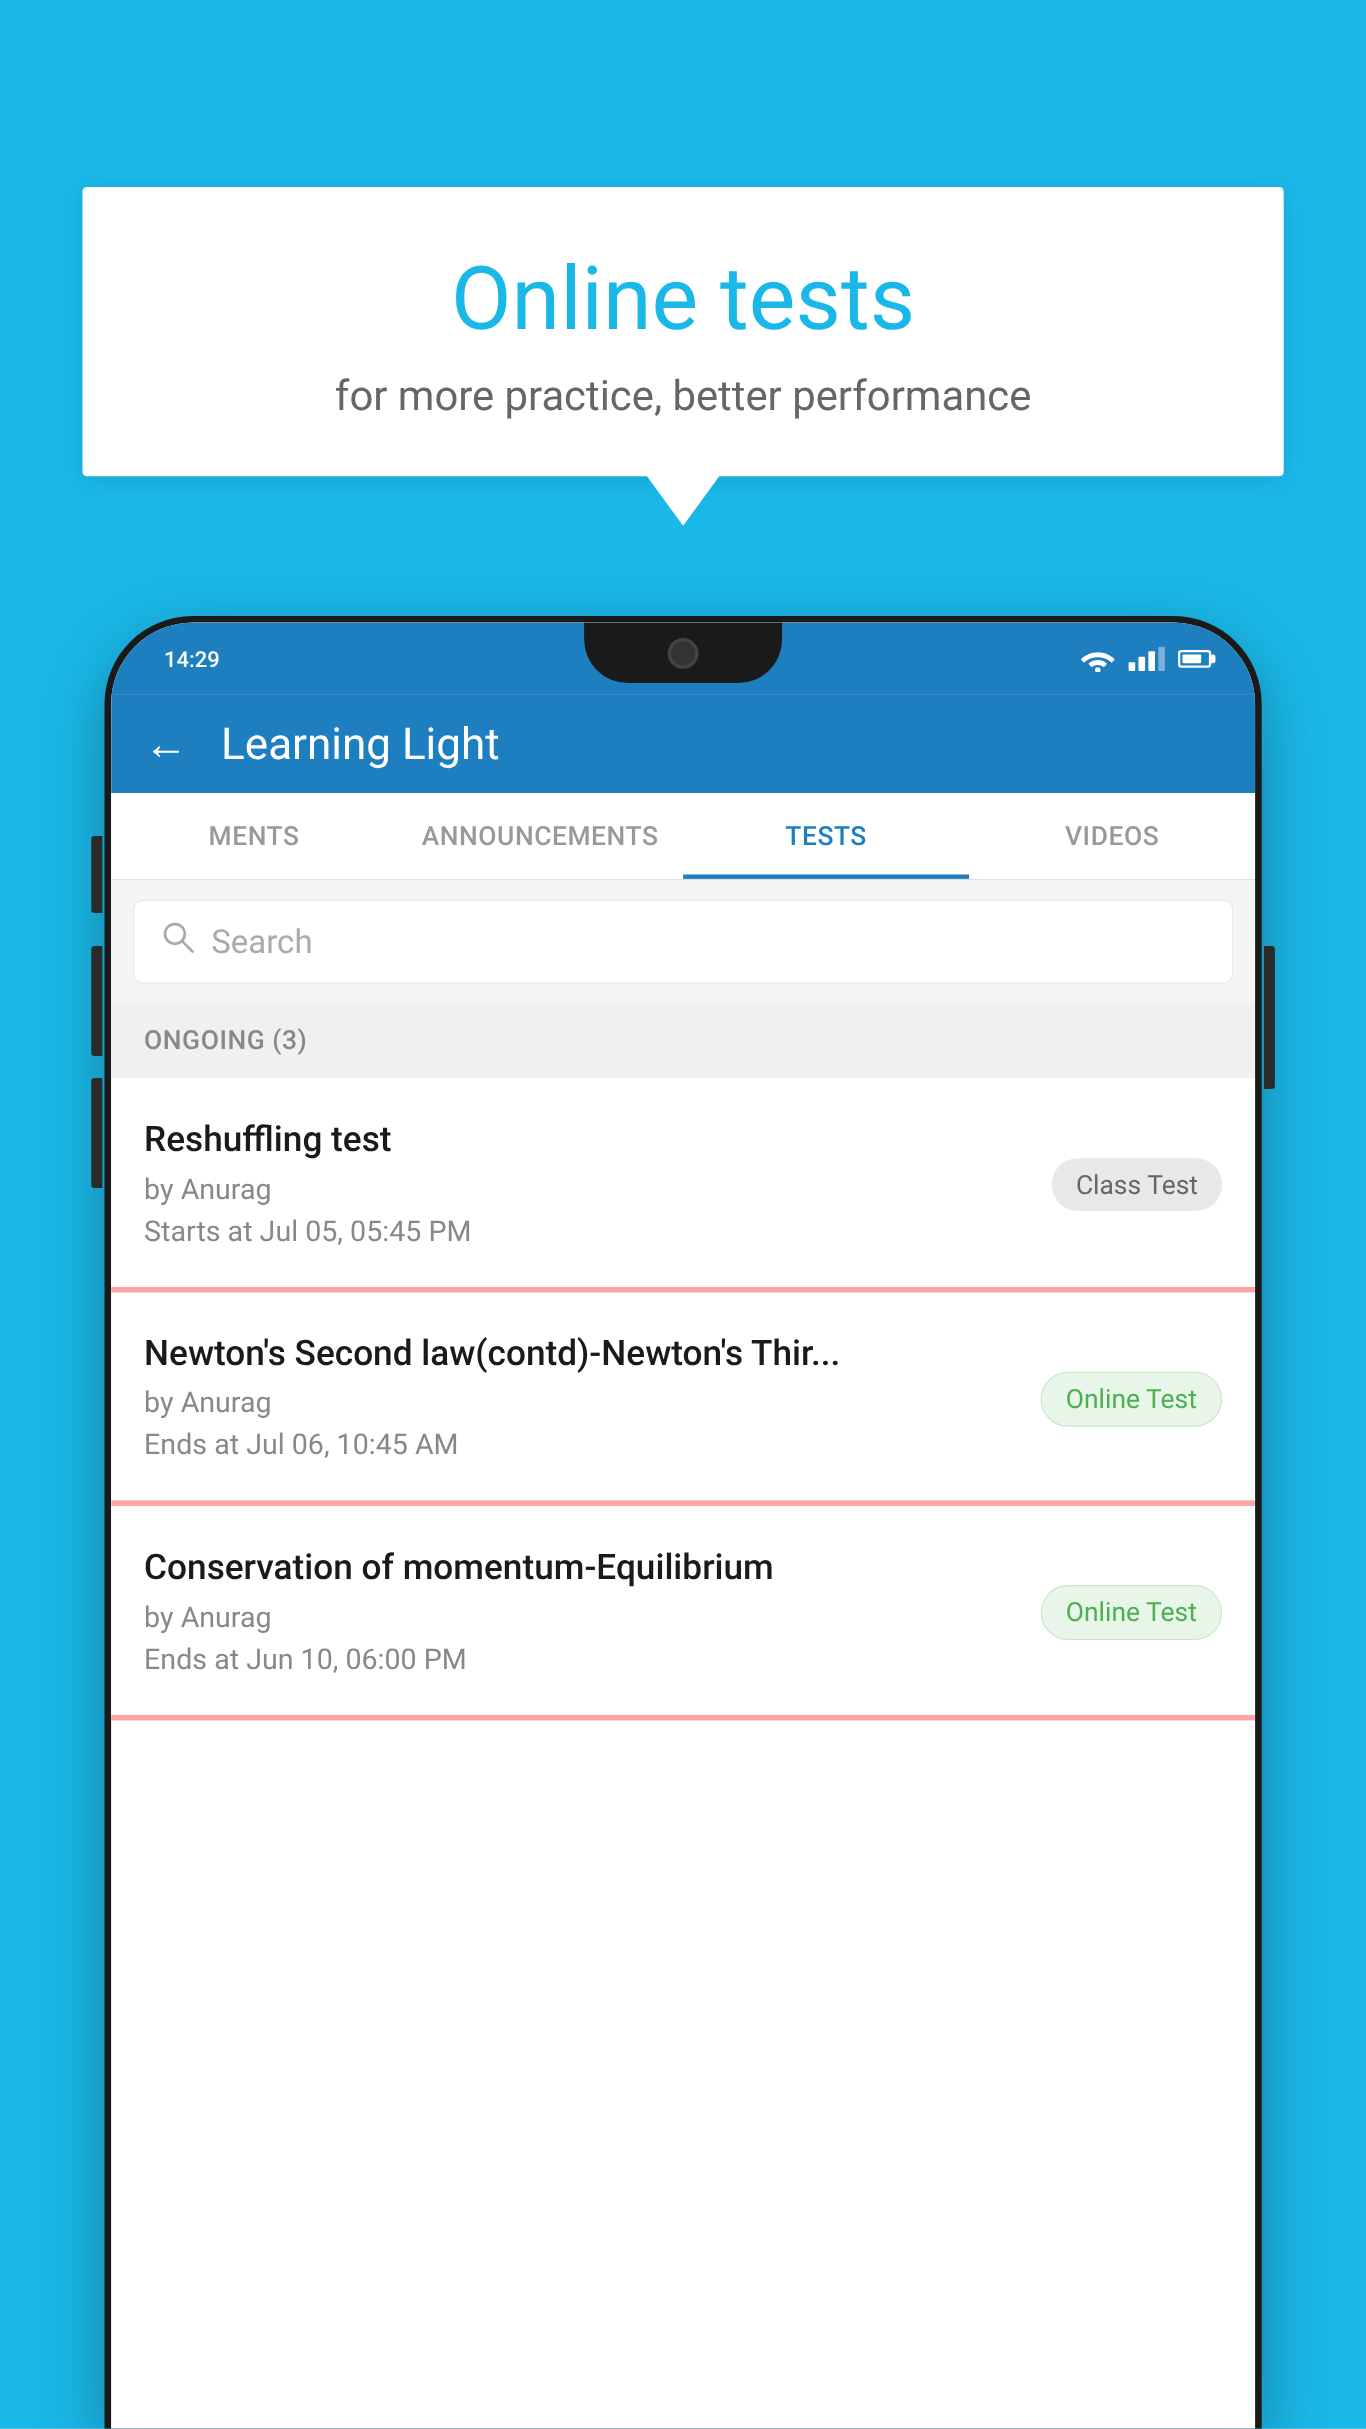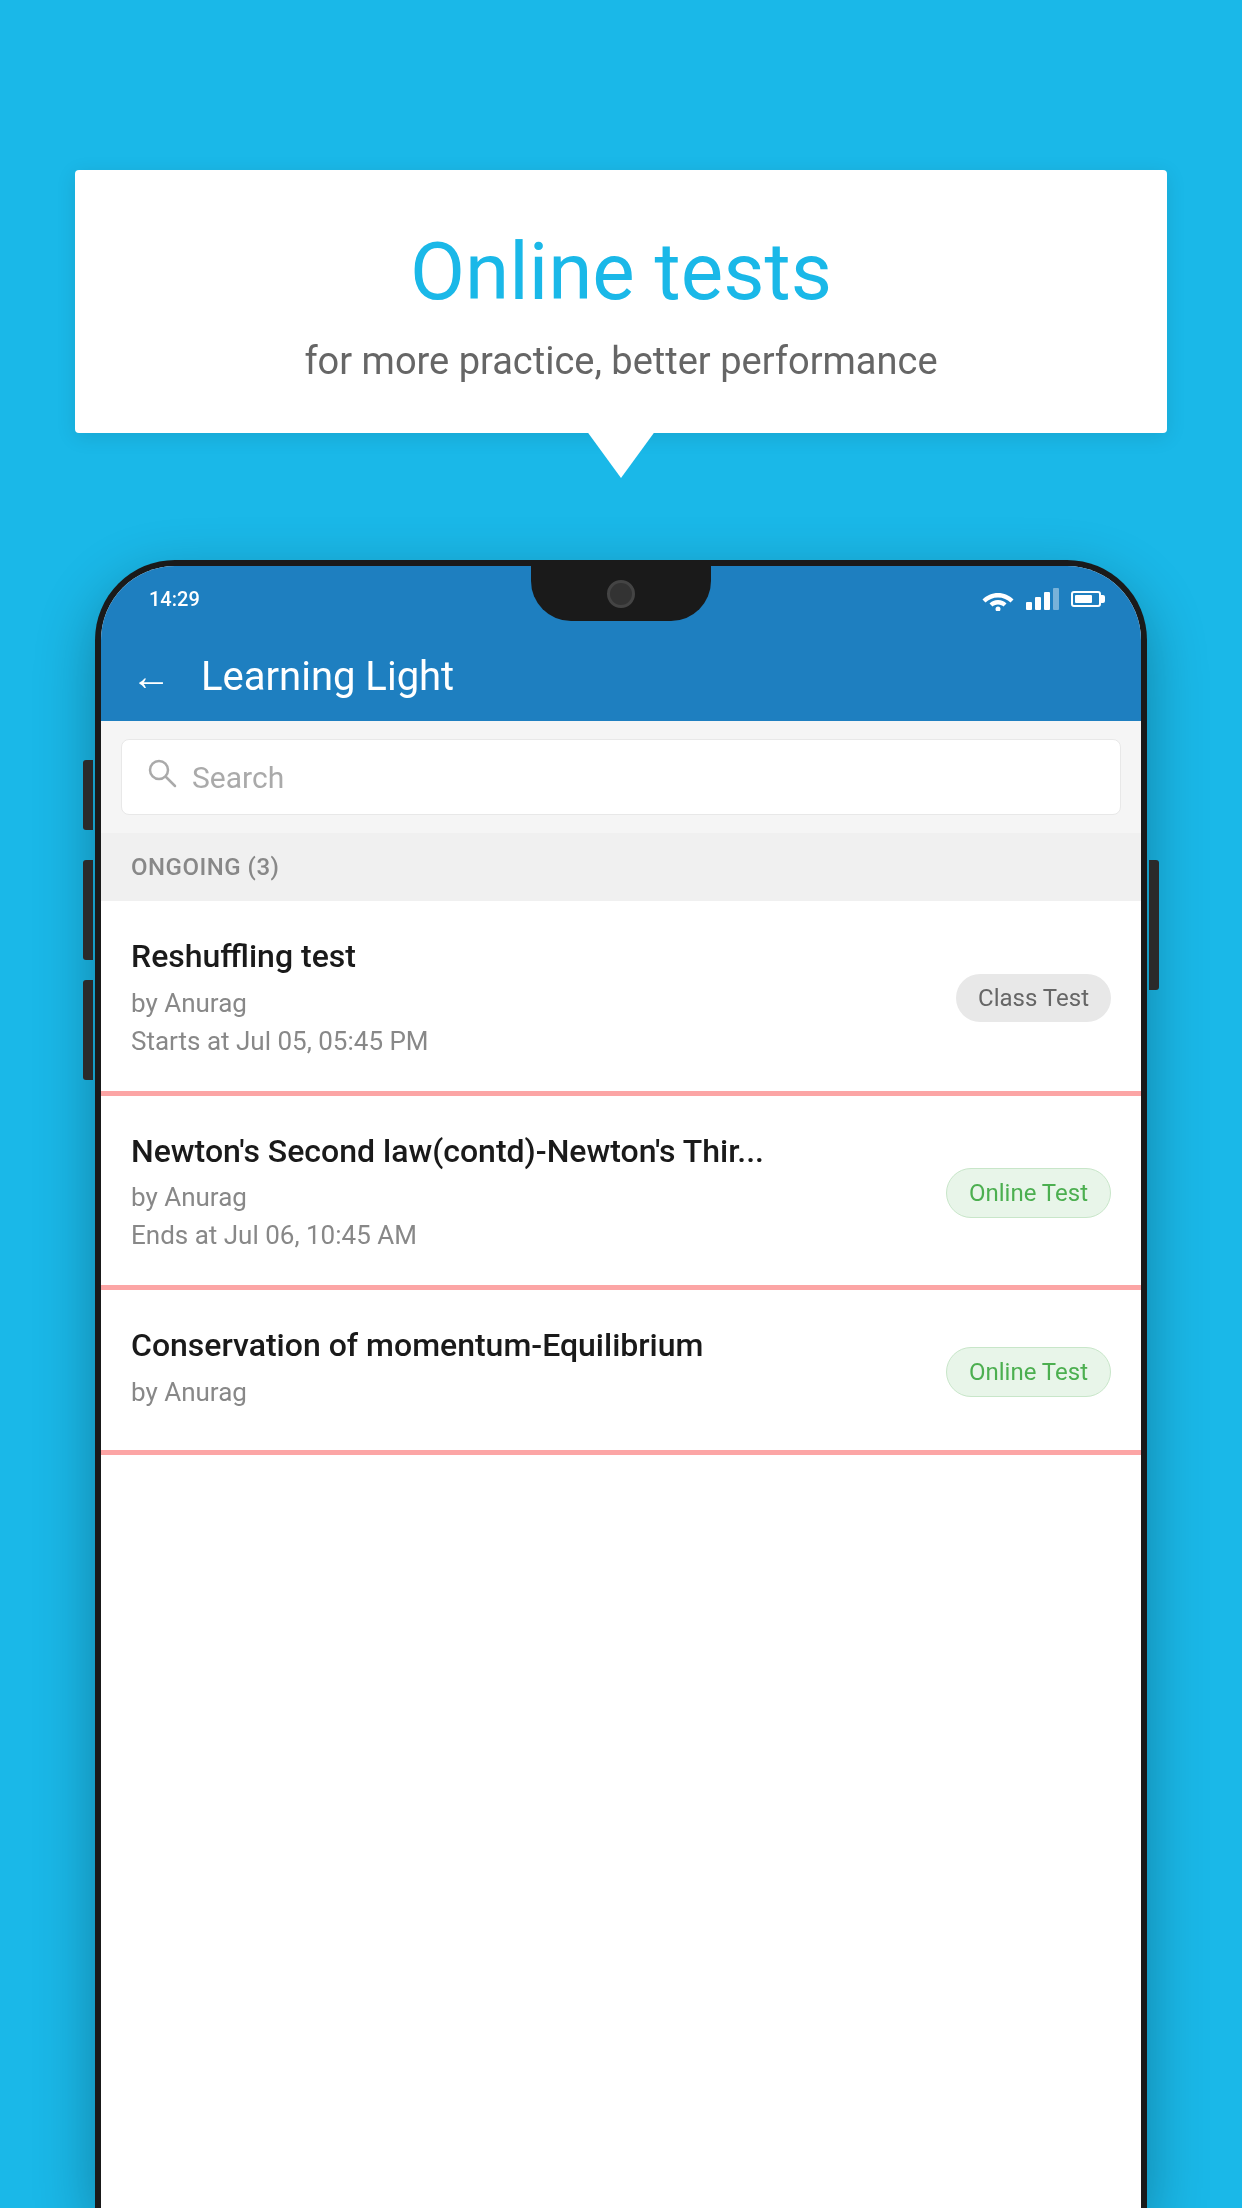--- a/index.html
+++ b/index.html
@@ -408,20 +408,34 @@
       </div>
     </div>
 
     <div class="phone-content">
 
       <div class="app-header">
         <div class="back-arrow">←</div>
         <div class="app-title">Learning Light</div>
       </div>
 
+      <div class="tabs-container">
+        <div class="tab">
+          <span>MENTS</span>
+        </div>
+        <div class="tab">
+          <span>ANNOUNCEMENTS</span>
+        </div>
+        <div class="tab active">
+          <span>TESTS</span>
+        </div>
+        <div class="tab">
+          <span>VIDEOS</span>
+        </div>
+      </div>
 
       <div class="search-container">
         <div class="search-bar">
           <div class="search-icon-wrap">
             <svg width="30" height="30" viewBox="0 0 30 30" fill="none">
               <circle cx="12" cy="12" r="9" stroke="#aaa" stroke-width="2.5"></circle>
               <line x1="19" y1="19" x2="28" y2="28" stroke="#aaa" stroke-width="2.5" stroke-linecap="round"></line>
             </svg>
           </div>
           <span class="search-placeholder">Search</span>
@@ -447,20 +461,21 @@
             <div class="test-author">by Anurag</div>
             <div class="test-date">Ends at  Jul 06, 10:45 AM</div>
           </div>
           <div class="test-badge badge-online">Online Test</div>
         </div>
 
         <div class="test-item">
           <div class="test-info">
             <div class="test-name">Conservation of momentum-Equilibrium</div>
             <div class="test-author">by Anurag</div>
+            <div class="test-date">Ends at  Jun 10, 06:00 PM</div>
           </div>
           <div class="test-badge badge-online">Online Test</div>
         </div>
       </div>
 
     </div>
   </div>
 </div>
 
 </body></html>

